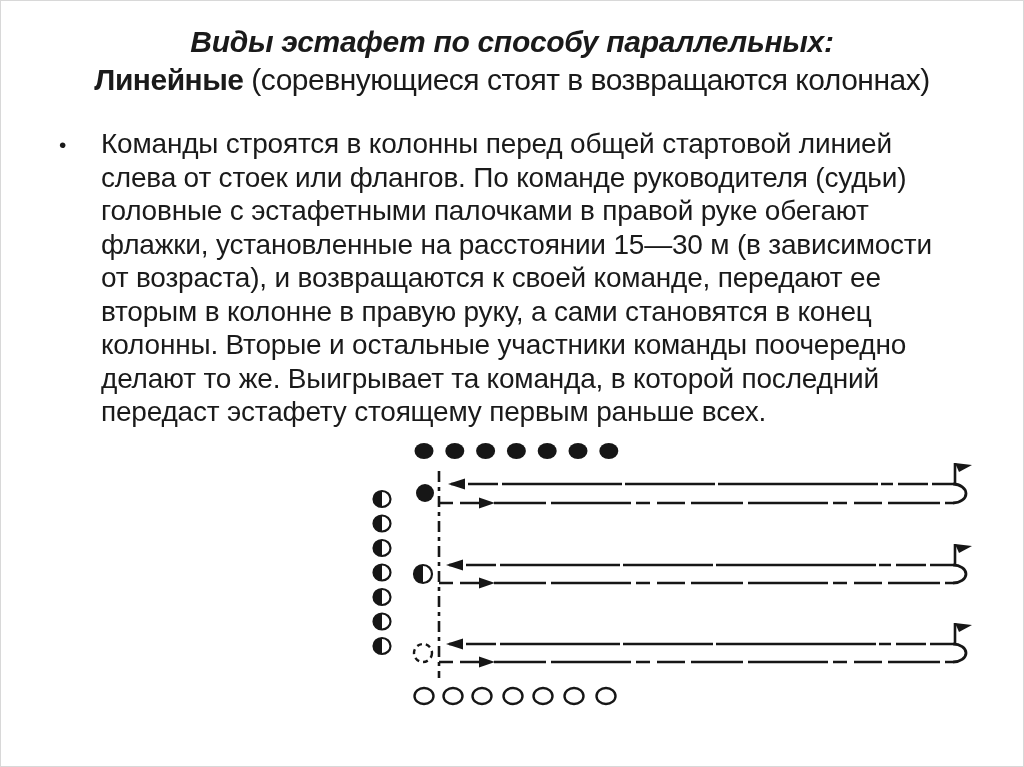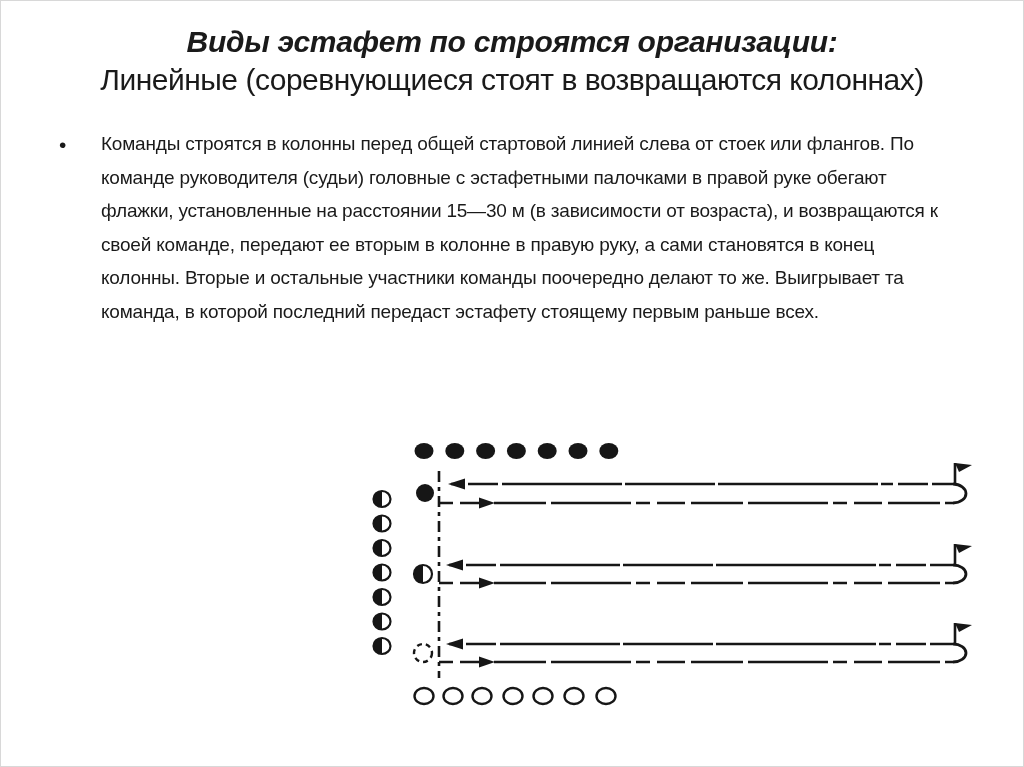--- a/index.html
+++ b/index.html
@@ -9,34 +9,34 @@
     box-sizing:border-box;
     background:#ffffff;
     border:1px solid #d8d8d8;
     font-family:"Liberation Sans", sans-serif;
     color:#1a1a1a;
     overflow:hidden;
   }
   .title{margin-top:22px;text-align:center;line-height:38px;}
   .title-l1{font-size:30px;font-weight:bold;font-style:italic;letter-spacing:-0.3px;}
   .title-l2{font-size:30px;letter-spacing:-0.5px;}
-  .title-l2 .bold{font-weight:normal;}
+  .title-l2 .bold{font-weight:bold;}
   .body-area{margin:28px 0 0 58px;}
   .bullet-item{display:flex;align-items:flex-start;}
   .bullet-marker{width:42px;flex:0 0 42px;font-size:21px;line-height:33.5px;padding-top:1px;}
-  .bullet-text{font-size:19px;line-height:33.5px;max-width:852px;letter-spacing:-0.2px;}
+  .bullet-text{font-size:28px;line-height:33.5px;max-width:852px;letter-spacing:-0.2px;}
   #diagram{position:absolute;left:0;top:0;width:1024px;height:767px;pointer-events:none;}
 </style>
 </head>
 <body>
 
 <div class="slide">
 
   <div class="title">
-    <div class="title-l1">Виды эстафет по строятся организации:</div>
+    <div class="title-l1">Виды эстафет по способу параллельных:</div>
     <div class="title-l2"><span class="bold">Линейные</span><span> (соревнующиеся стоят в возвращаются колоннах)</span></div>
   </div>
 
   <div class="body-area">
     <div class="bullet-item">
       <div class="bullet-marker">•</div>
       <div class="bullet-text">Команды строятся в колонны перед общей стартовой линией слева от стоек или флангов. По команде руководителя (судьи) головные с эстафетными палочками в правой руке обегают флажки, установленные на расстоянии 15—30 м (в зависимости от возраста), и возвращаются к своей команде, передают ее вторым в колонне в правую руку, а сами становятся в конец колонны. Вторые и остальные участники команды поочередно делают то же. Выигрывает та команда, в которой последний передаст эстафету стоящему первым раньше всех.</div>
     </div>
   </div>
 

